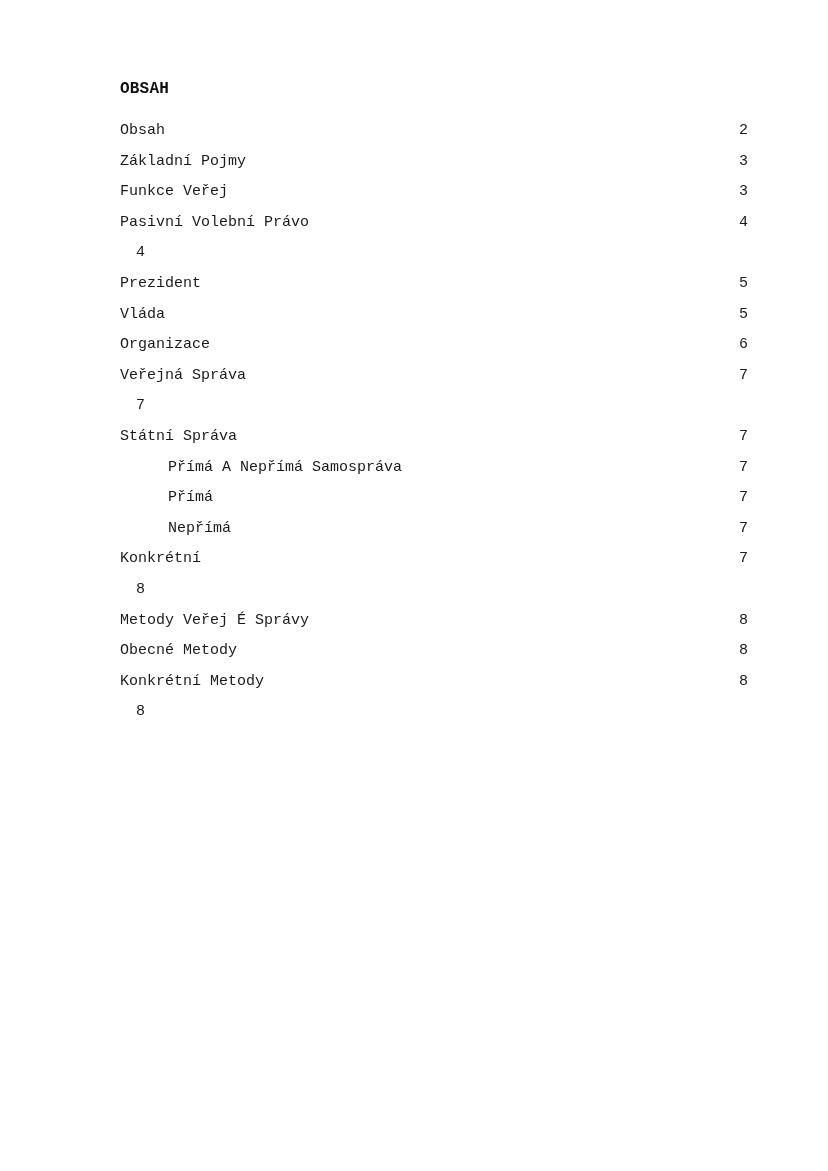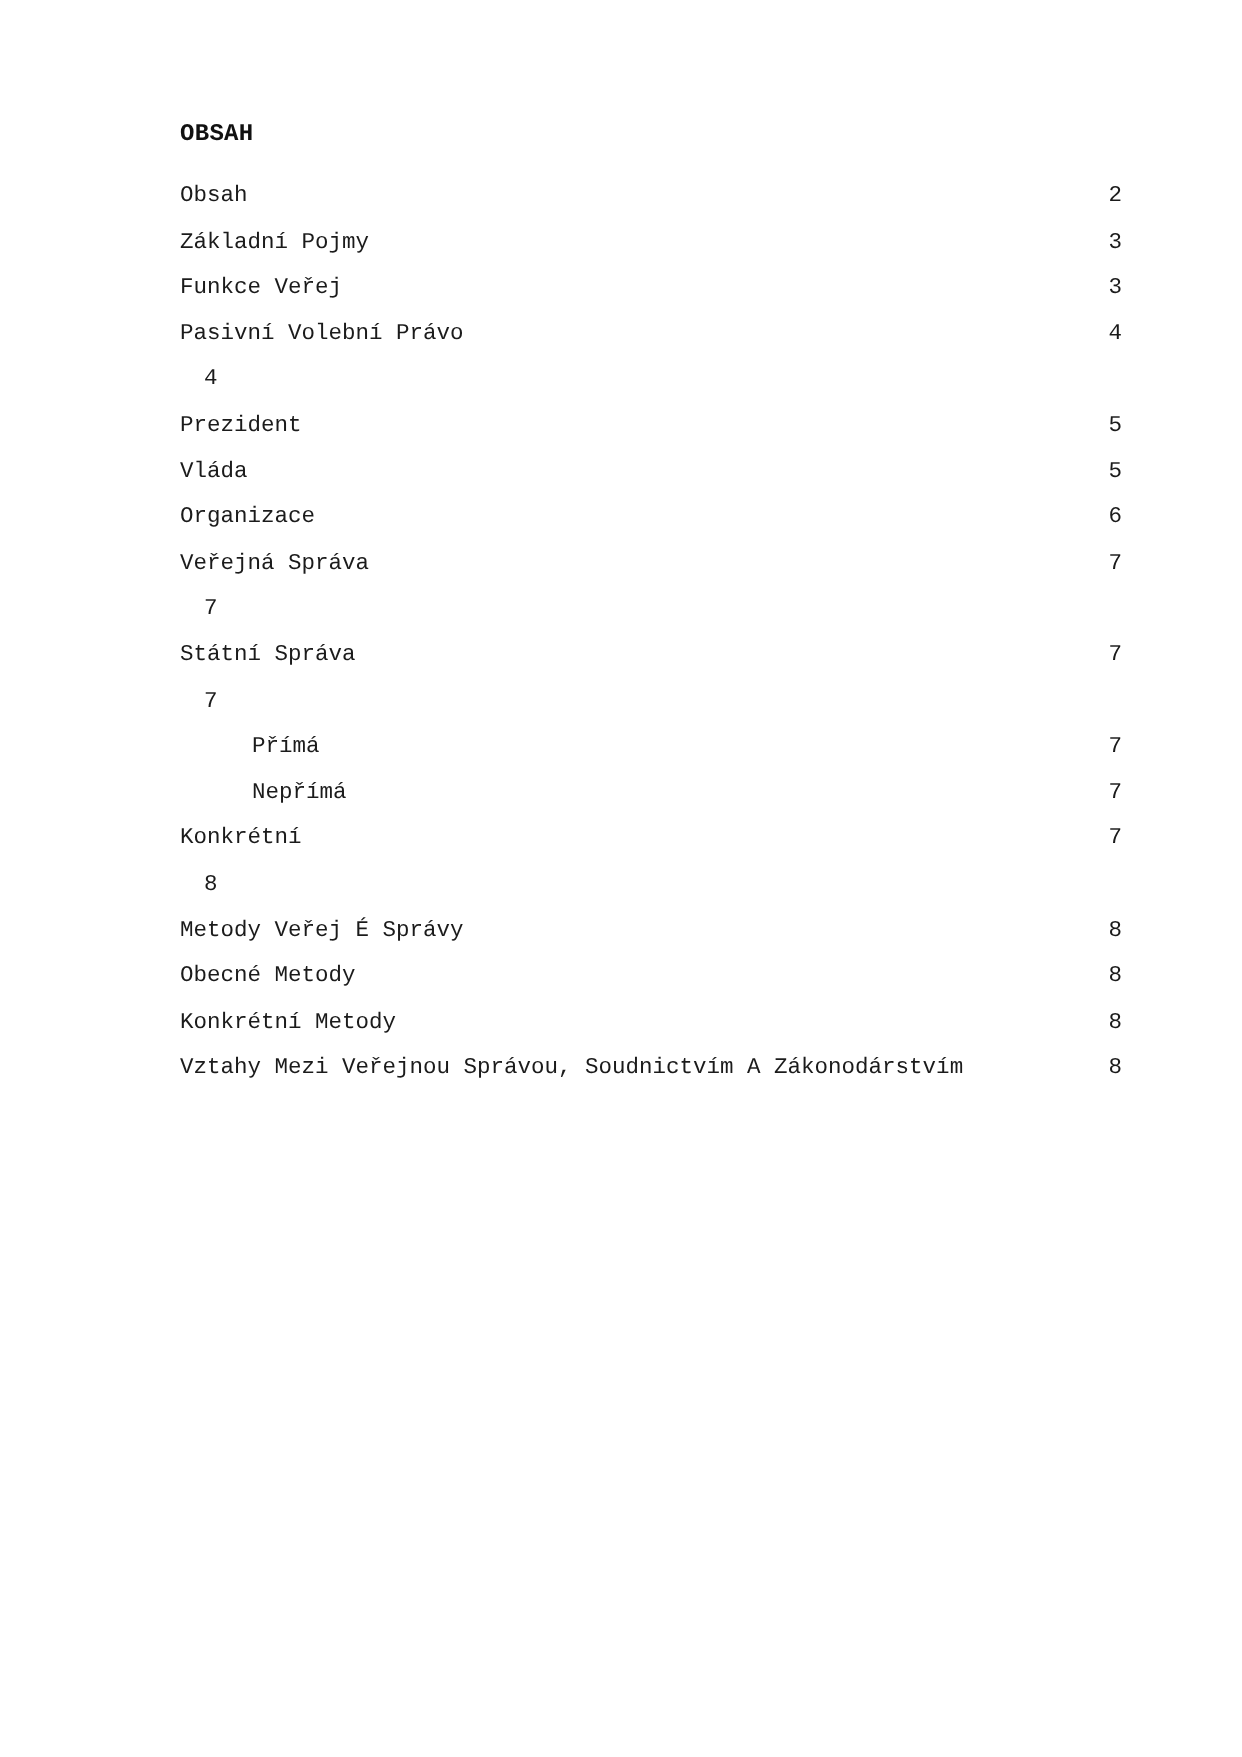--- a/index.html
+++ b/index.html
@@ -94,20 +94,21 @@
         <span class="toc-page">7</span>
       </div>
       <div class="toc-row">
         <span class="toc-page">7</span>
       </div>
       <div class="toc-row">
         <span class="toc-label">Státní Správa</span>
         <span class="toc-page">7</span>
       </div>
       <div class="toc-row indent-1">
+        <span class="toc-label">Přímá A Nepřímá Samospráva</span>
         <span class="toc-page">7</span>
       </div>
       <div class="toc-row indent-1">
         <span class="toc-label">Přímá</span>
         <span class="toc-page">7</span>
       </div>
       <div class="toc-row indent-1">
         <span class="toc-label">Nepřímá</span>
         <span class="toc-page">7</span>
       </div>
@@ -124,17 +125,16 @@
       </div>
       <div class="toc-row">
         <span class="toc-label">Obecné Metody</span>
         <span class="toc-page">8</span>
       </div>
       <div class="toc-row">
         <span class="toc-label">Konkrétní Metody</span>
         <span class="toc-page">8</span>
       </div>
       <div class="toc-row">
-        <span class="toc-label">Vztahy Mezi Veřejnou Správou, Soudnictvím A Zákonodárstvím</span>
         <span class="toc-page">8</span>
       </div>
     </div>
 </div>
 
 </body></html>

